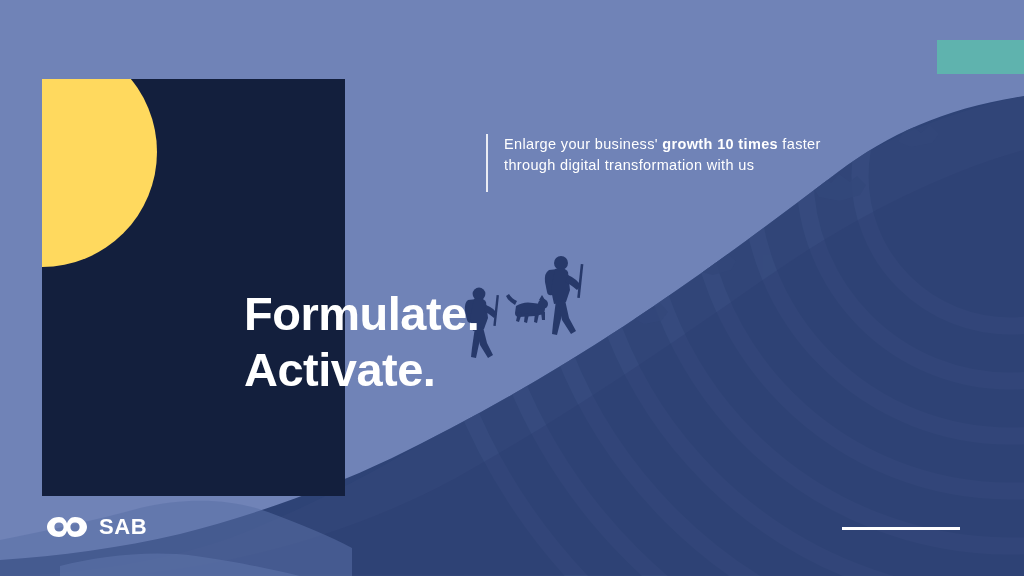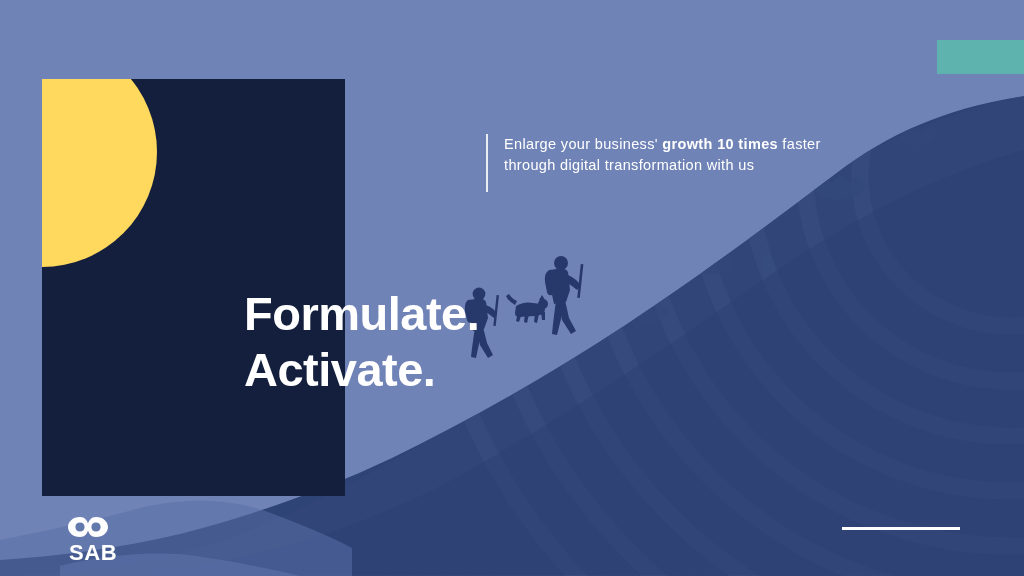--- a/index.html
+++ b/index.html
@@ -69,22 +69,22 @@
     width:320px;
     color:#ffffff;
     font-size:14.5px;
     line-height:21px;
     letter-spacing:0.35px;
   }
   #tagline b { font-weight:bold; }
 
   
   #logo {
-    position:absolute; left:58px; top:514px;
-    display:flex; align-items:center;flex-direction:column;
+    position:absolute; left:46px; top:514px;
+    display:flex; align-items:center;
   }
   #logo-mark { width:42px; height:26px; flex:none; }
   #logo-text {
     margin-left:11px;
     color:#ffffff;
     font-size:22px;
     font-weight:bold;
     letter-spacing:0.6px;
   }
 

